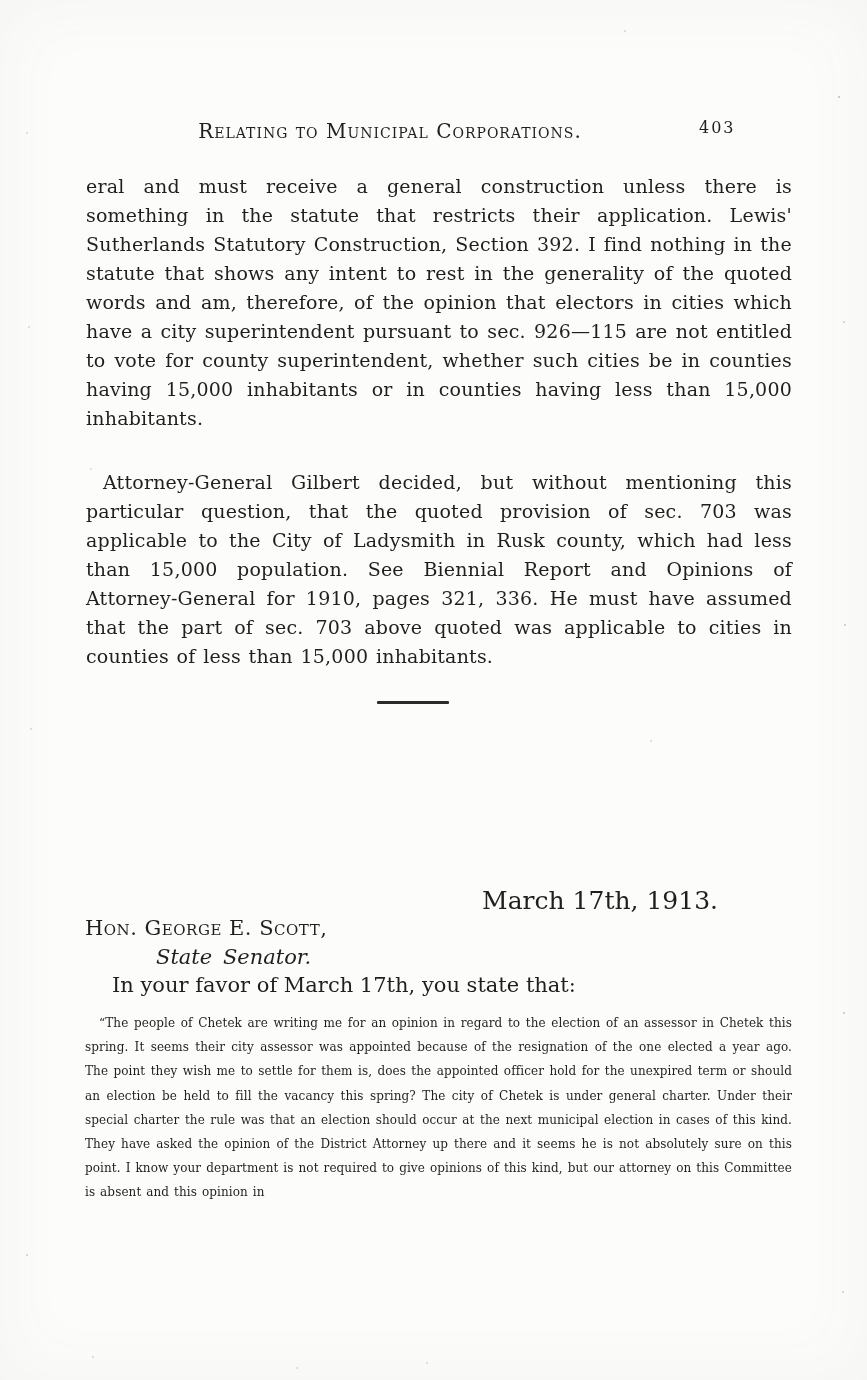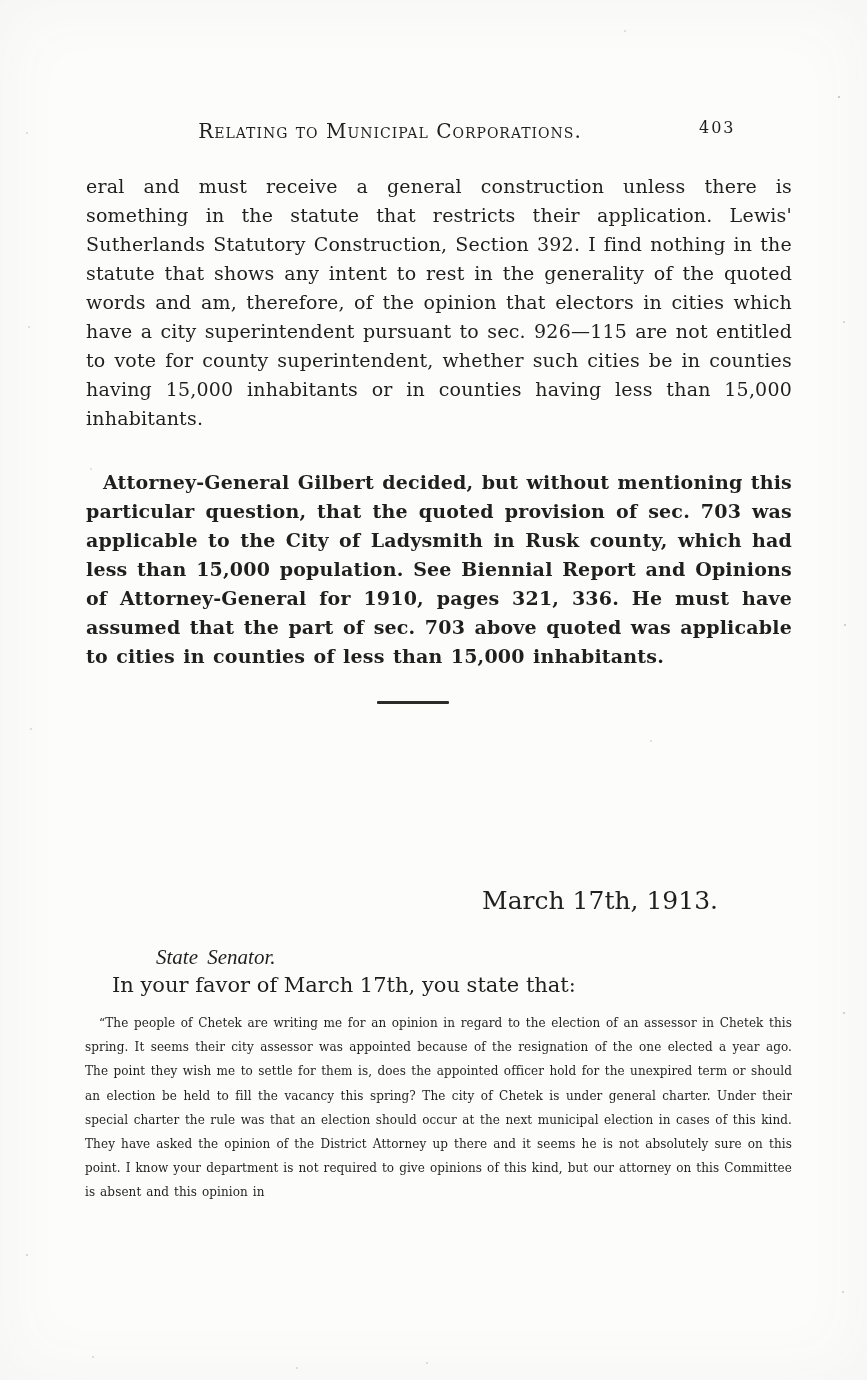--- a/index.html
+++ b/index.html
@@ -42,21 +42,21 @@
     position: absolute;
     left: 86px;
     width: 706px;
     text-align: justify;
     font-size: 19px;
     line-height: 29px;
     letter-spacing: 0.2px;
     word-spacing: 1.5px;
   }
   .para-1 { top: 172px; }
-  .para-2 { top: 468px; text-indent: 17px; font-weight: bold; }
+  .para-2 { top: 468px; text-indent: 17px; }
 
   
   .section-divider {
     position: absolute;
     top: 701px;
     left: 377px;
     width: 72px;
     height: 3px;
     background: #2b2b2b;
     border-radius: 1px;
@@ -83,21 +83,20 @@
     font-size: 21px;
     letter-spacing: 0.5px;
   }
   .addressee-title {
     position: absolute;
     top: 945px;
     left: 156px;
     font-style: italic;
     font-size: 21px;
     word-spacing: 4px;
-    font-family: Liberation Serif, serif;
   }
   .salutation-line {
     position: absolute;
     top: 973px;
     left: 85px;
     width: 706px;
     text-indent: 27px;
     font-size: 21px;
   }
 
@@ -151,20 +150,21 @@
 
   <p class="body-text para-1">eral and must receive a general construction unless there is something in the statute that restricts their application. Lewis' Sutherlands Statutory Construction, Section 392. I find nothing in the statute that shows any intent to rest in the generality of the quoted words and am, therefore, of the opinion that electors in cities which have a city superintendent pursuant to sec. 926—115 are not entitled to vote for county superintendent, whether such cities be in counties having 15,000 inhabitants or in counties having less than 15,000 inhabitants.</p>
 
   <p class="body-text para-2">Attorney-General Gilbert decided, but without mentioning this particular question, that the quoted provision of sec. 703 was applicable to the City of Ladysmith in Rusk county, which had less than 15,000 population. See Biennial Report and Opinions of Attorney-General for 1910, pages 321, 336. He must have assumed that the part of sec. 703 above quoted was applicable to cities in counties of less than 15,000 inhabitants.</p>
 
   <div class="section-divider"></div>
 
 
   <div class="date-line">March 17th, 1913.</div>
 
+  <div class="addressee-name">Hon. George E. Scott,</div>
 
   <div class="addressee-title">State Senator.</div>
 
   <p class="salutation-line">In your favor of March 17th, you state that:</p>
 
   <p class="quoted-letter">“The people of Chetek are writing me for an opinion in regard to the election of an assessor in Chetek this spring. It seems their city assessor was appointed because of the resignation of the one elected a year ago. The point they wish me to settle for them is, does the appointed officer hold for the unexpired term or should an election be held to fill the vacancy this spring? The city of Chetek is under general charter. Under their special charter the rule was that an election should occur at the next municipal election in cases of this kind. They have asked the opinion of the District Attorney up there and it seems he is not absolutely sure on this point. I know your department is not required to give opinions of this kind, but our attorney on this Committee is absent and this opinion in</p>
 
   <div class="scan-speckles"></div>
 
 </div>

